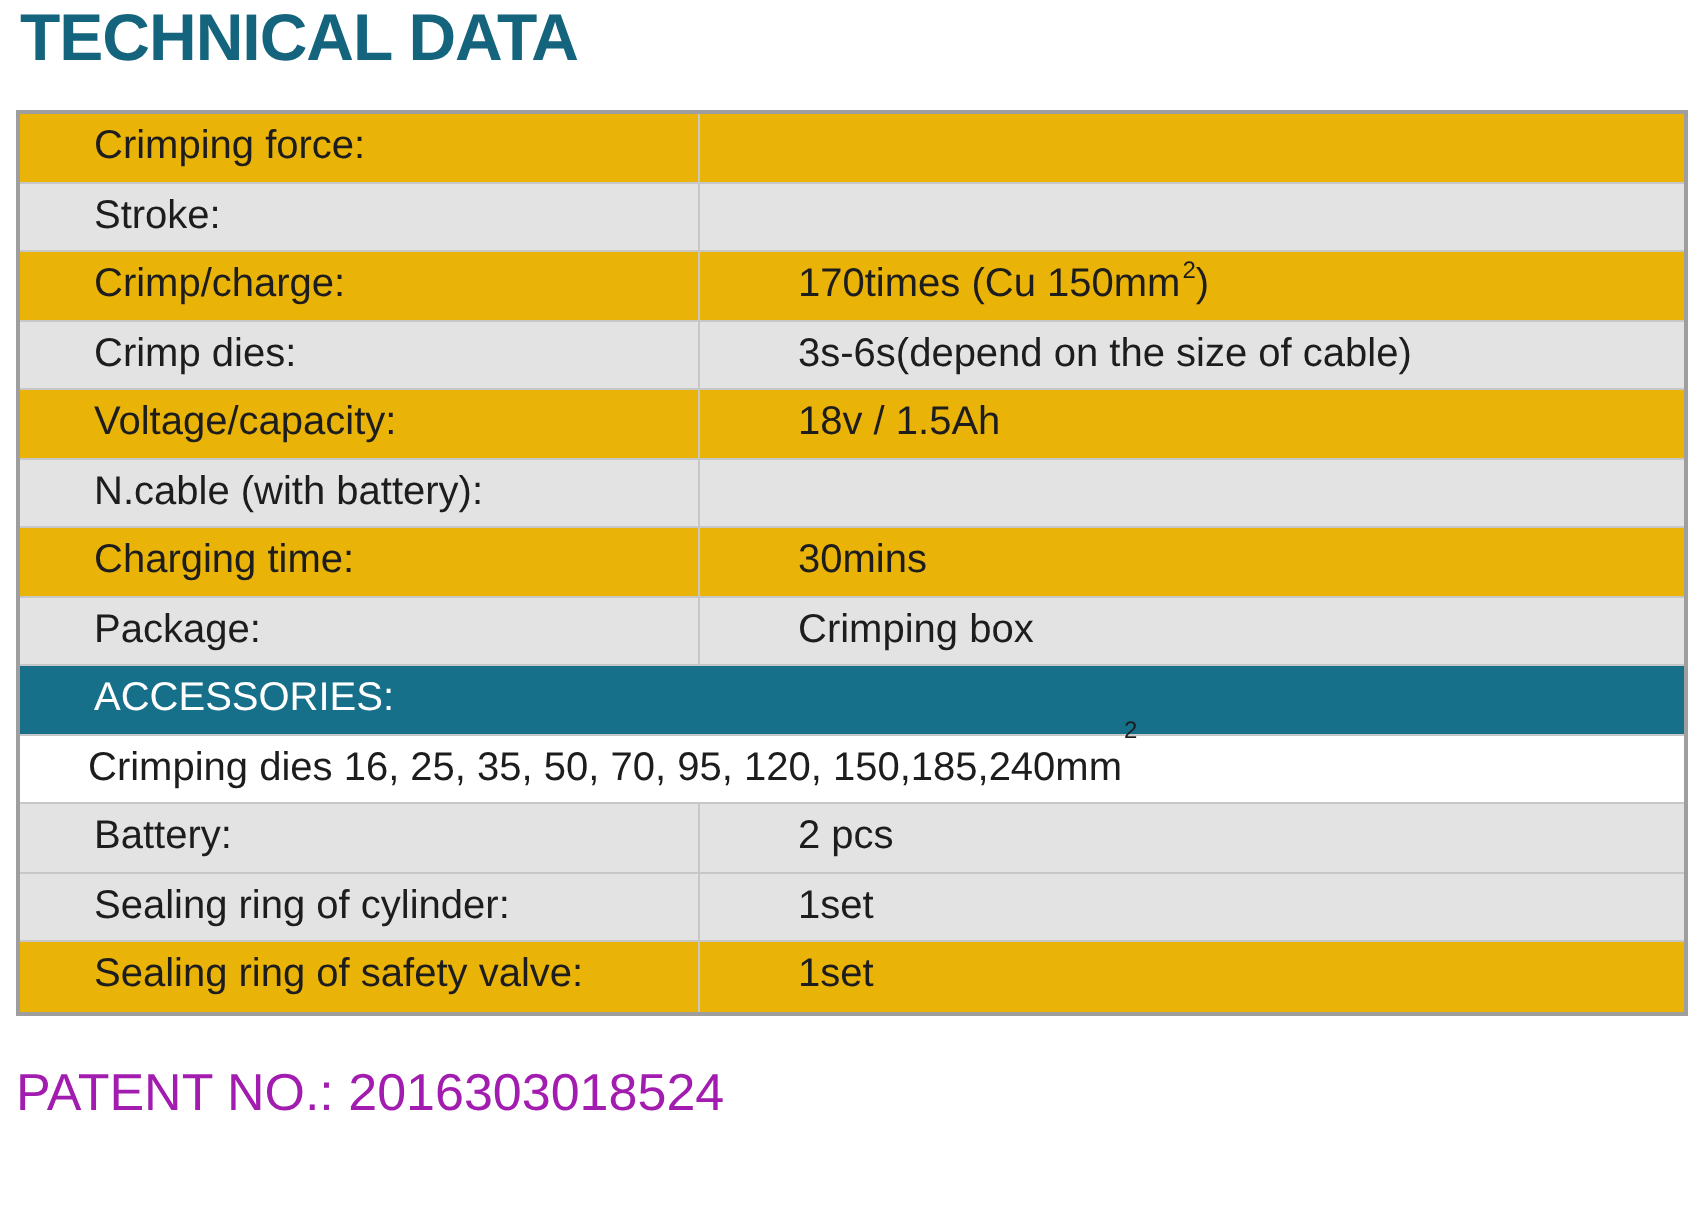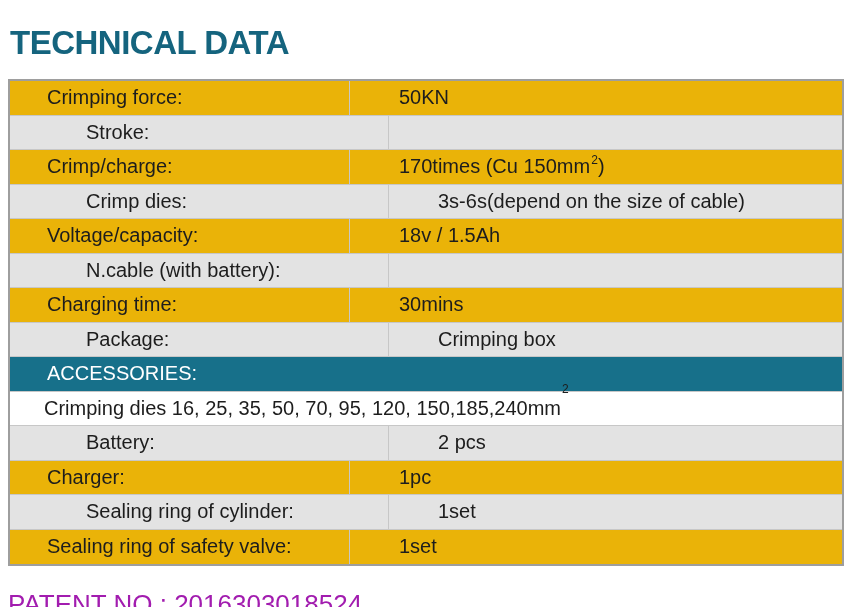--- a/index.html
+++ b/index.html
@@ -7,42 +7,42 @@
     margin: 0;
     padding: 0;
     width: 850px;
     height: 607px;
     background: #ffffff;
     font-family: "Liberation Sans", sans-serif;
     color: #1d1d1d;
     overflow: hidden;
   }
   .page-title {
-    margin: 24px 0 0 10px;
+    margin: 0 0 0 10px;
     font-size: 33px;
     font-weight: bold;
     letter-spacing: -0.5px;
     color: #15647e;
     line-height: 38px;
   }
   .spec-table {
     margin: 17px 0 0 8px;
     width: 836px;
     border: 2px solid #9e9e9e;
     background: #eab308;
   }
   .row {
     display: flex;
     height: 34.5px;
     line-height: 33px;
     font-size: 20px;
     border-bottom: 1px solid #c7c7c7;
   }
   .row:last-child { border-bottom: none; border-radius: 15px; }
-  .row.alt { background: #e3e3e3; padding-left: 39px; }
+  .row.alt { background: #e3e3e3; }
   .cell-label {
     width: 340px;
     flex: 0 0 340px;
     padding-left: 37px;
     border-right: 1px solid #c7c7c7;
     white-space: nowrap;
     overflow: hidden;
   }
   .cell-value {
     flex: 1 1 auto;
@@ -75,21 +75,20 @@
 </style>
 </head>
 <body>
 
 <h1 class="page-title">TECHNICAL DATA</h1>
 
 <div class="spec-table">
 
   <div class="row">
     <div class="cell-label">Crimping force:</div>
-    <div class="cell-value">50KN</div>
   </div>
 
   <div class="row alt">
     <div class="cell-label">Stroke:</div>
   </div>
 
   <div class="row">
     <div class="cell-label">Crimp/charge:</div>
     <div class="cell-value"><span>170times (Cu 150mm</span><span class="sup">2</span><span>)</span></div>
   </div>
@@ -125,24 +124,20 @@
   <div class="row row-full">
     <span>Crimping dies 16, 25, 35, 50, 70, 95, 120, 150,185,240mm</span>
       <span class="sup">2</span>
   </div>
 
   <div class="row alt">
     <div class="cell-label">Battery:</div>
     <div class="cell-value">2 pcs</div>
   </div>
 
-  <div class="row">
-    <div class="cell-label">Charger:</div>
-    <div class="cell-value">1pc</div>
-  </div>
 
   <div class="row alt">
     <div class="cell-label">Sealing ring of cylinder:</div>
     <div class="cell-value">1set</div>
   </div>
 
   <div class="row">
     <div class="cell-label">Sealing ring of safety valve:</div>
     <div class="cell-value">1set</div>
   </div>

